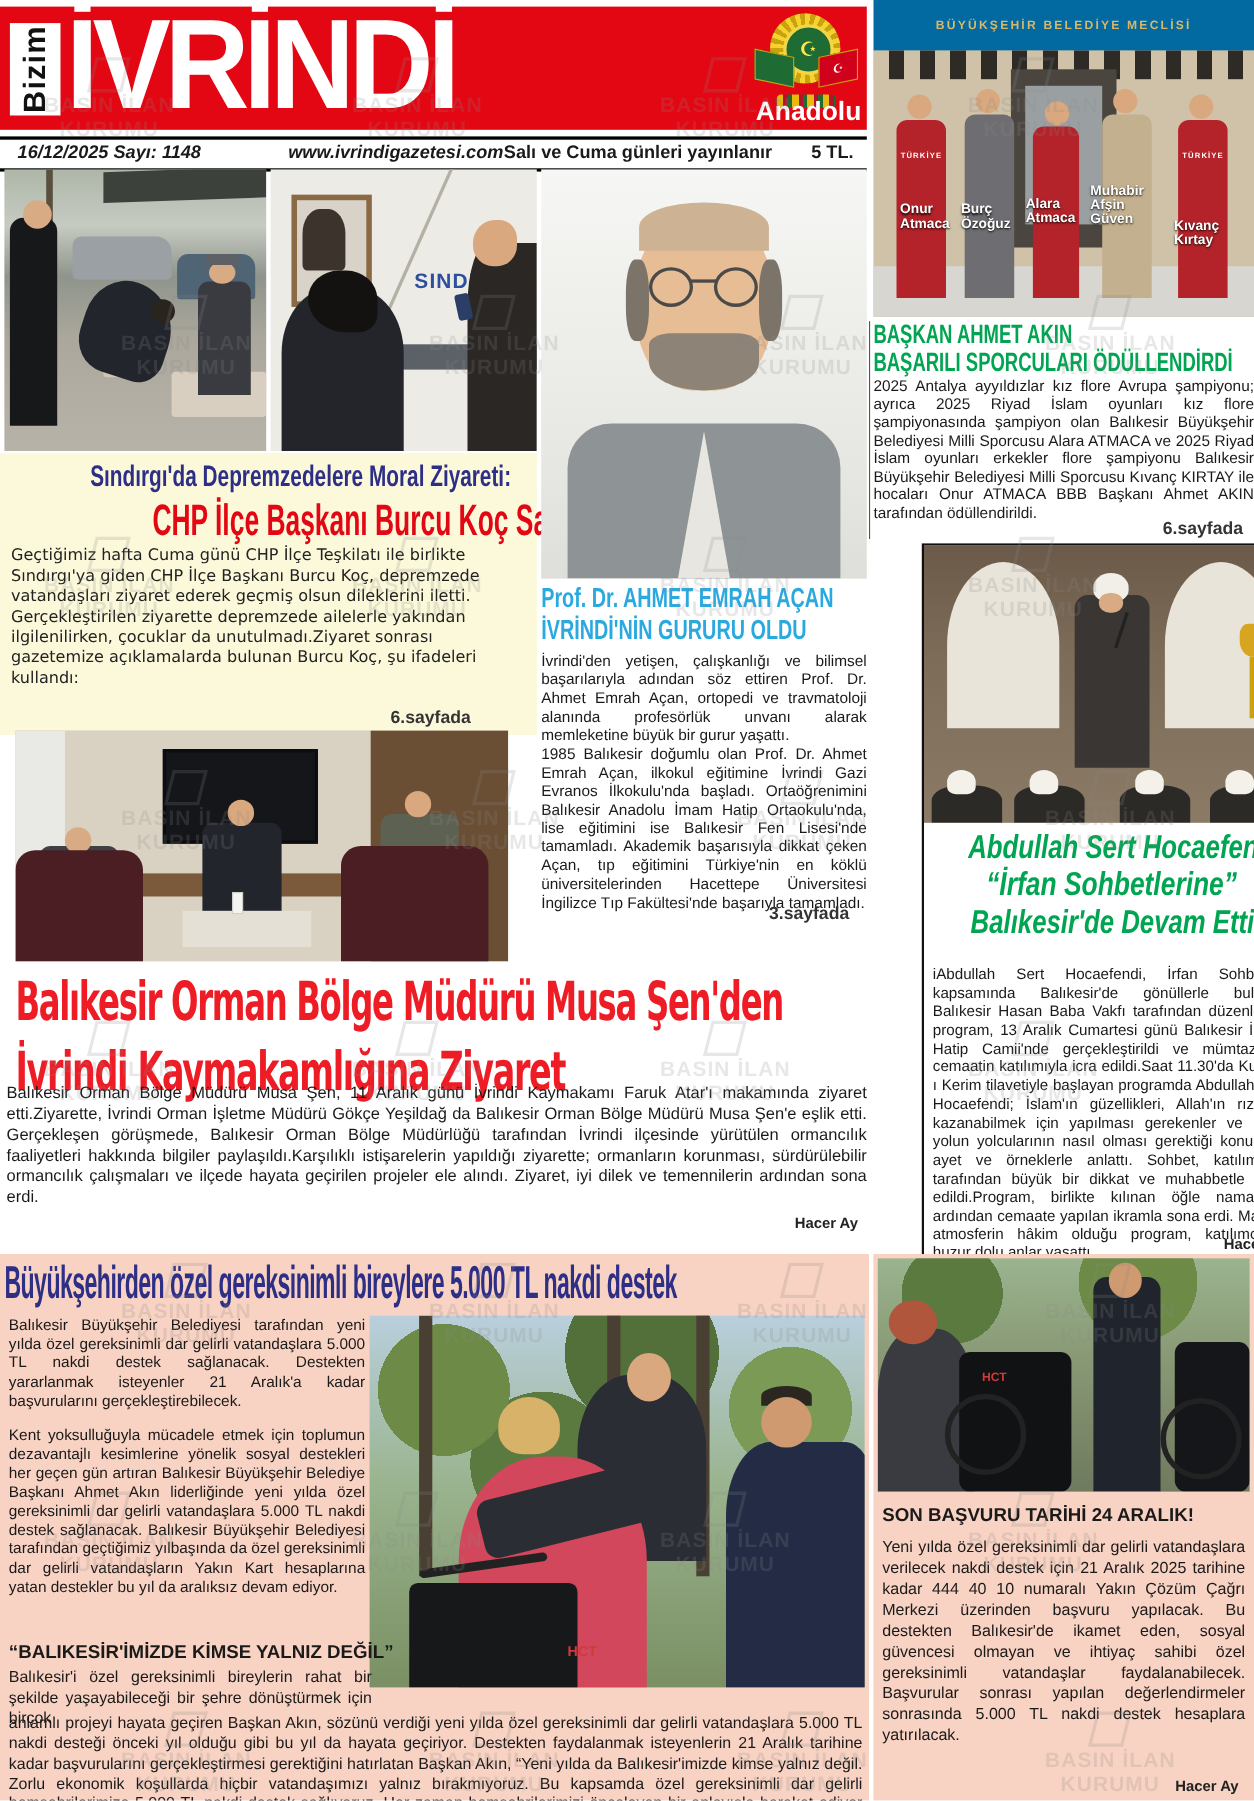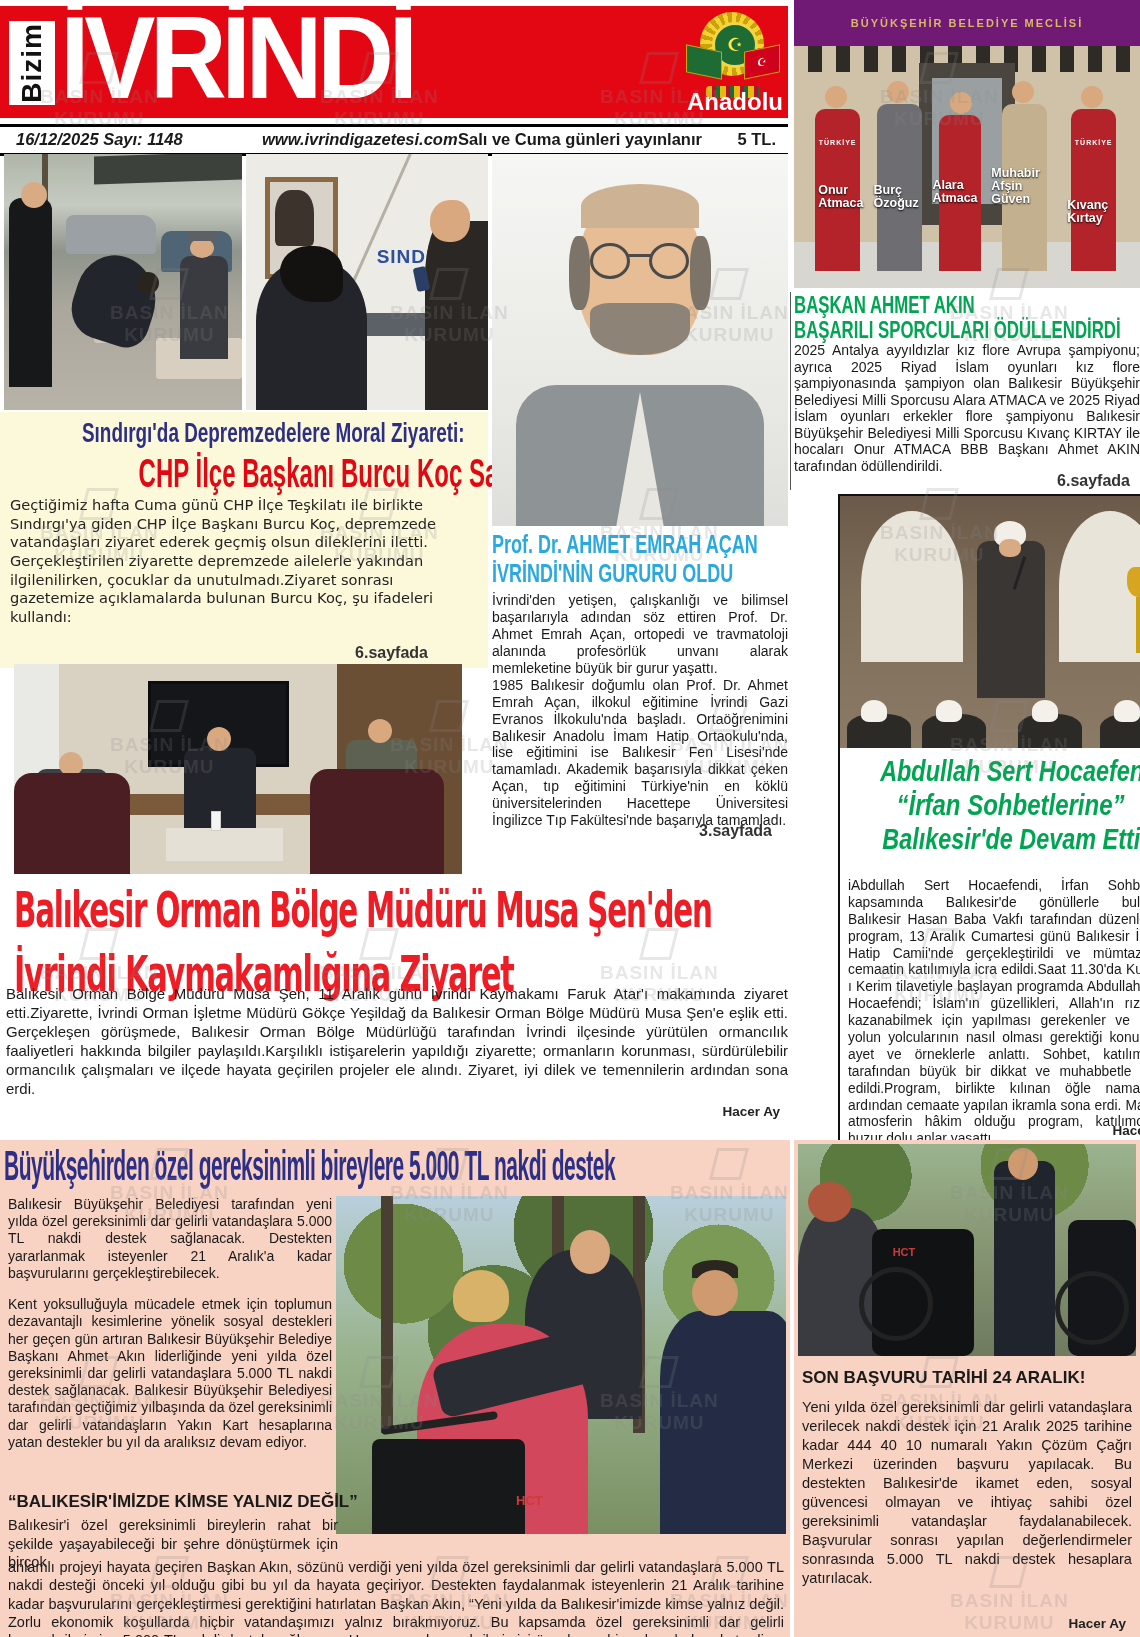--- a/index.html
+++ b/index.html
@@ -101,21 +101,21 @@
   .pp-gl2{left:53%;top:24%;width:34px;height:30px;border:3px solid #4a4a48;border-radius:50%;}
   .pp-bridge{left:46%;top:27%;width:24px;height:3px;background:#4a4a48;}
   .pp-beard{left:33%;top:40%;width:34%;height:14%;background:#8d8376;border-radius:20% 20% 50% 50%;}
 
   #prof-h{left:492px;top:530px;width:296px;color:#2aa9e0;font-weight:bold;font-size:25px;line-height:1.14;}
   #prof-body{left:492px;top:592px;width:296px;font-size:14px;line-height:1.21;}
   #prof-ref{left:492px;top:822px;width:280px;text-align:right;}
 
   
   #photo-sporcular{left:794px;top:0;width:346px;height:288px;background:#cfc2a9;}
-  .ps-sign{left:0;top:0;width:100%;height:16%;background:#701a75;display:flex;align-items:center;justify-content:center;
+  .ps-sign{left:0;top:0;width:100%;height:16%;background:#0369a1;display:flex;align-items:center;justify-content:center;
            color:#d8b867;font-weight:bold;font-size:11px;letter-spacing:2px;}
   .ps-band{left:0;top:16%;width:100%;height:9%;
       background:repeating-linear-gradient(90deg,#cfc2a9 0 14px,#2e2a26 14px 28px);}
   .ps-door{left:36%;top:22%;width:28%;height:56%;background:#4a463f;}
   .ps-elev{left:40%;top:27%;width:20%;height:44%;background:#9aa0a2;}
   .ps-floor{left:0;top:84%;width:100%;height:16%;background:#d8d6d0;}
   .ps-fig{border-radius:10px 10px 0 0;}
   .ps-head{width:22px;height:22px;background:#d9a87e;border-radius:50%;}
   .ps-name{color:#fff;font-weight:bold;font-size:12.5px;line-height:1.05;text-shadow:0 1px 2px #000;width:58px;}
   .ps-tsk{color:#fff;font-weight:bold;font-size:7px;letter-spacing:1px;}

